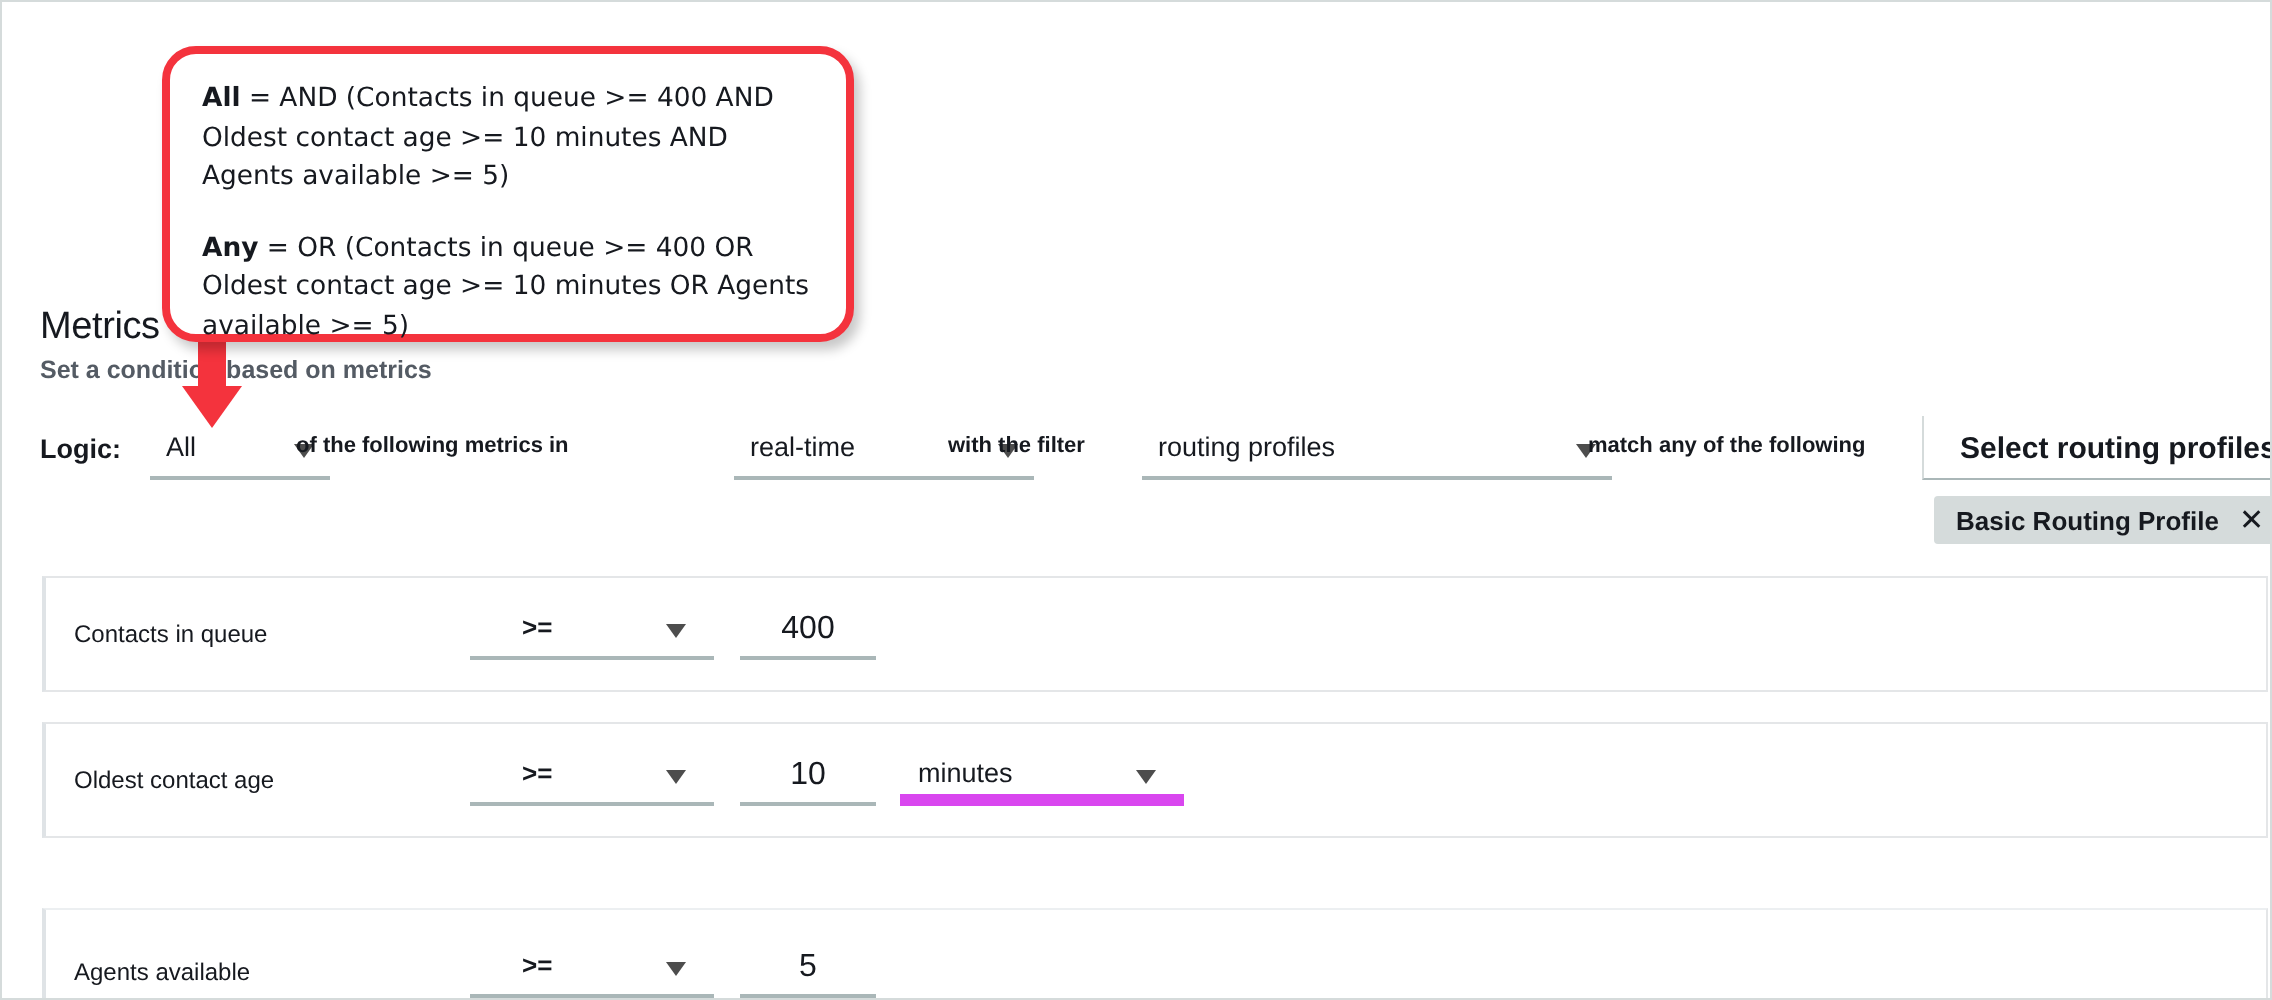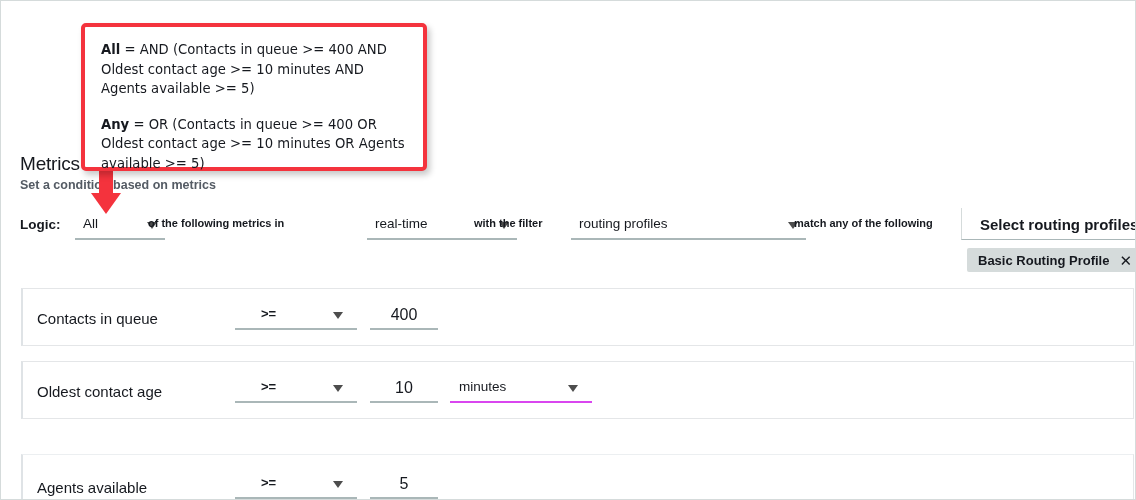--- a/index.html
+++ b/index.html
@@ -162,21 +162,21 @@
     border-left-color: #dfe3e6;
   }
   .card.c1 { top: 287px; }
   .card.c2 { top: 360px; }
   .card.c3 { top: 453px; height: 66px; border-top-color: #eceff1; }
 
   .card .metric-name {
     position: absolute;
     left: 14px;
     top: 21px;
-    font-size: 15px;
+    font-size: 12px;
     font-weight: 400;
     color: #16191f;
     white-space: nowrap;
   }
   .card.c3 .metric-name { top: 24px; }
 
   .card .op-sel {
     position: absolute;
     left: 212px;
     top: 13px;
@@ -216,21 +216,21 @@
     font-weight: 400;
     color: #16191f;
   }
 
   .card .unit-sel {
     position: absolute;
     left: 427px;
     top: 13px;
     width: 142px;
     height: 28px;
-    border-bottom: 2px solid #d946ef;
+    border-bottom: 6px solid #d946ef;
     cursor: pointer;
   }
   .card .unit-sel .sel-val {
     position: absolute;
     left: 9px;
     top: 4px;
     font-size: 13.5px;
     font-weight: 400;
     color: #16191f;
   }
@@ -238,21 +238,21 @@
 
   
   #callout {
     position: absolute;
     left: 80px;
     top: 22px;
     width: 346px;
     height: 148px;
     background: #ffffff;
     border: 4px solid #f4333d;
-    border-radius: 5px;
+    border-radius: 17px;
     box-shadow: 3px 4px 6px rgba(0,0,0,0.22);
     z-index: 40;
     padding: 13px 16px 0 16px;
   }
   #callout p {
     font-family: "DejaVu Sans", sans-serif;
     font-size: 13.2px;
     line-height: 19.5px;
     color: #16191f;
     margin: 0;

